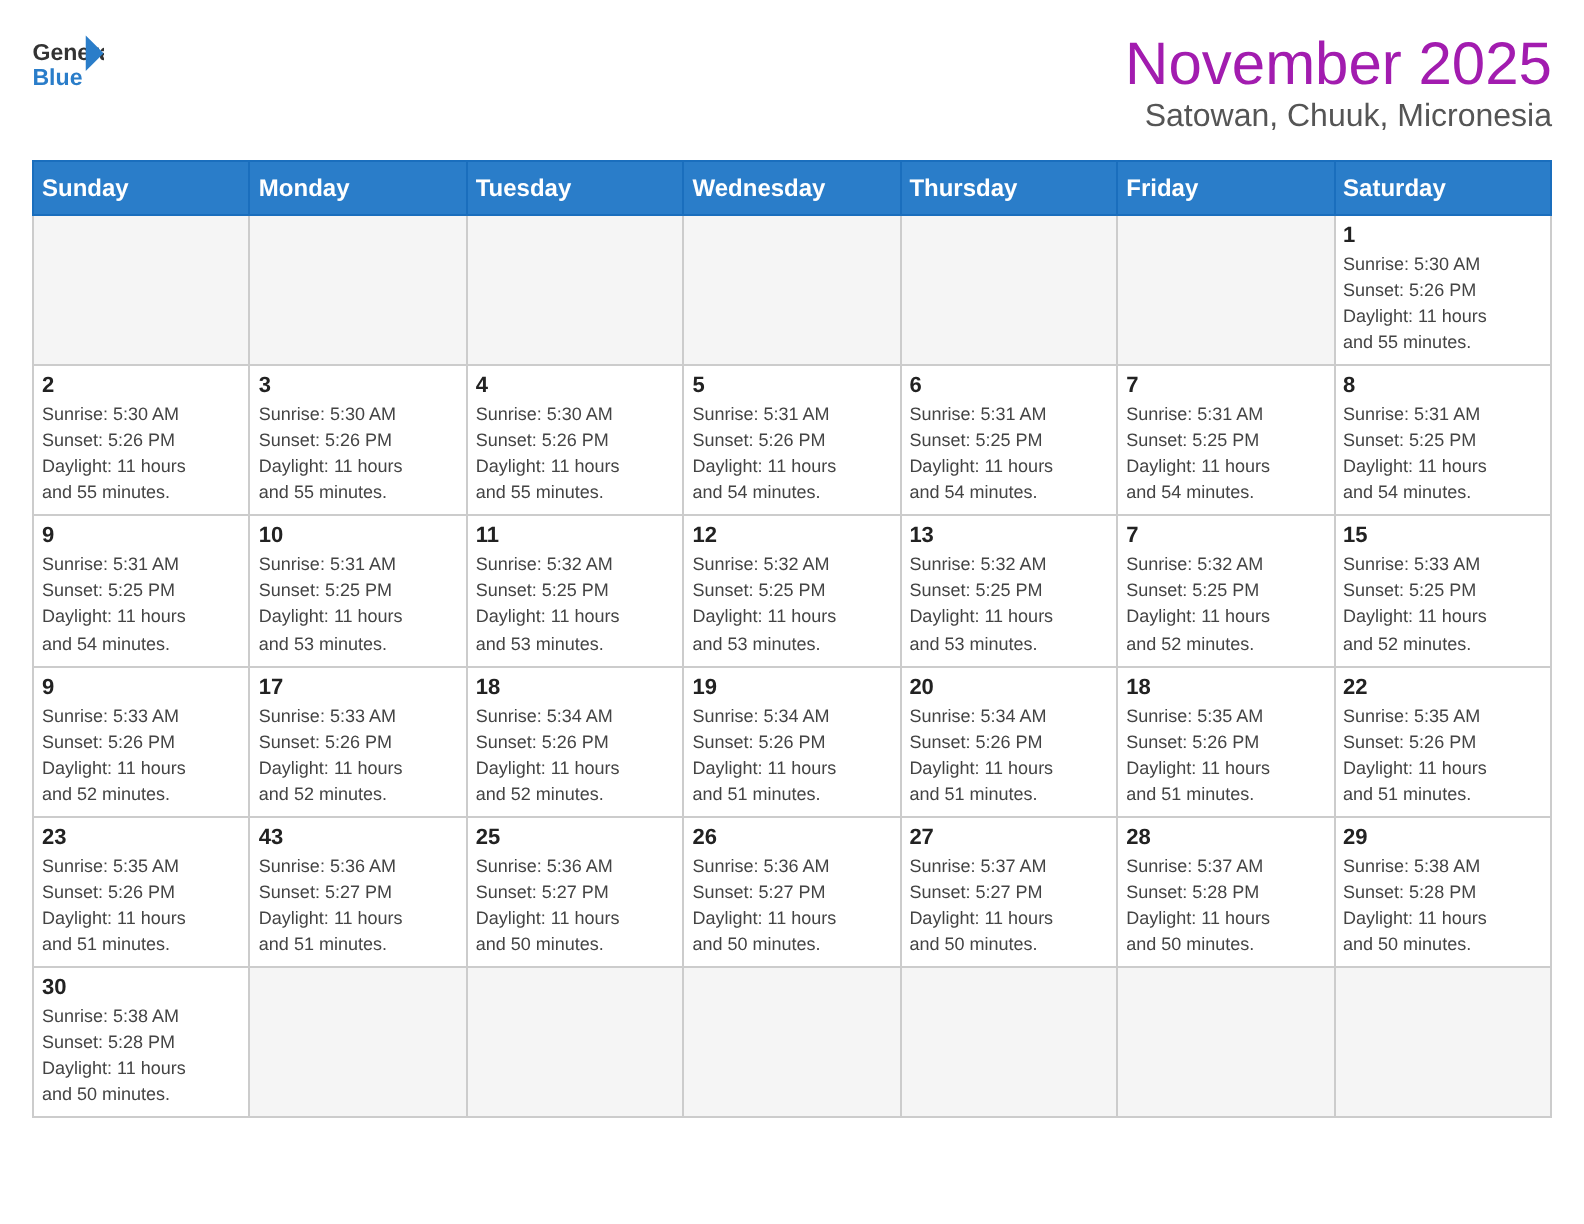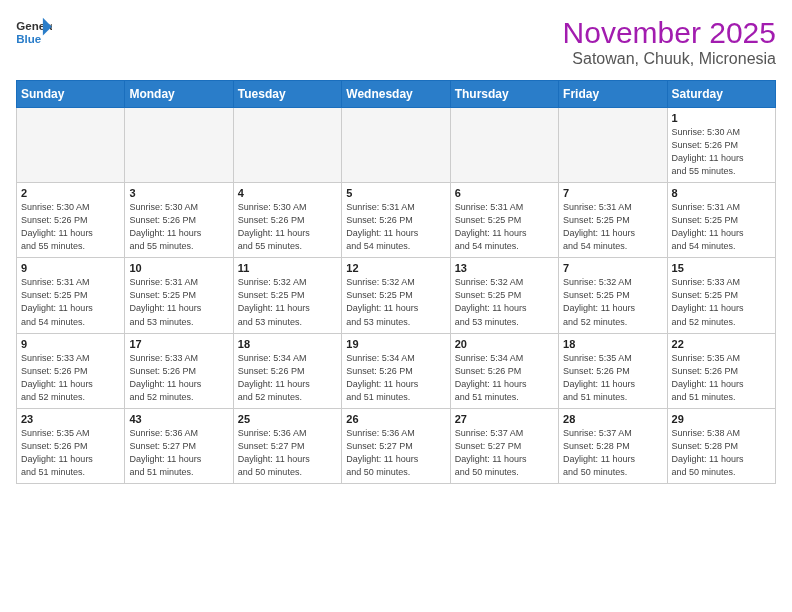--- a/index.html
+++ b/index.html
@@ -322,14 +322,29 @@
 and 50 minutes.</div>
         </td>
         <td>
           <span class="day-num">29</span>
           <div class="day-info" style="white-space: pre-line;">Sunrise: 5:38 AM
 Sunset: 5:28 PM
 Daylight: 11 hours
 and 50 minutes.</div>
         </td>
       </tr>
+      <tr class="week-row">
+        <td>
+          <span class="day-num">30</span>
+          <div class="day-info" style="white-space: pre-line;">Sunrise: 5:38 AM
+Sunset: 5:28 PM
+Daylight: 11 hours
+and 50 minutes.</div>
+        </td>
+        <td class="empty"></td>
+        <td class="empty"></td>
+        <td class="empty"></td>
+        <td class="empty"></td>
+        <td class="empty"></td>
+        <td class="empty"></td>
+      </tr>
     </tbody>
 </table>
 
 </body></html>

